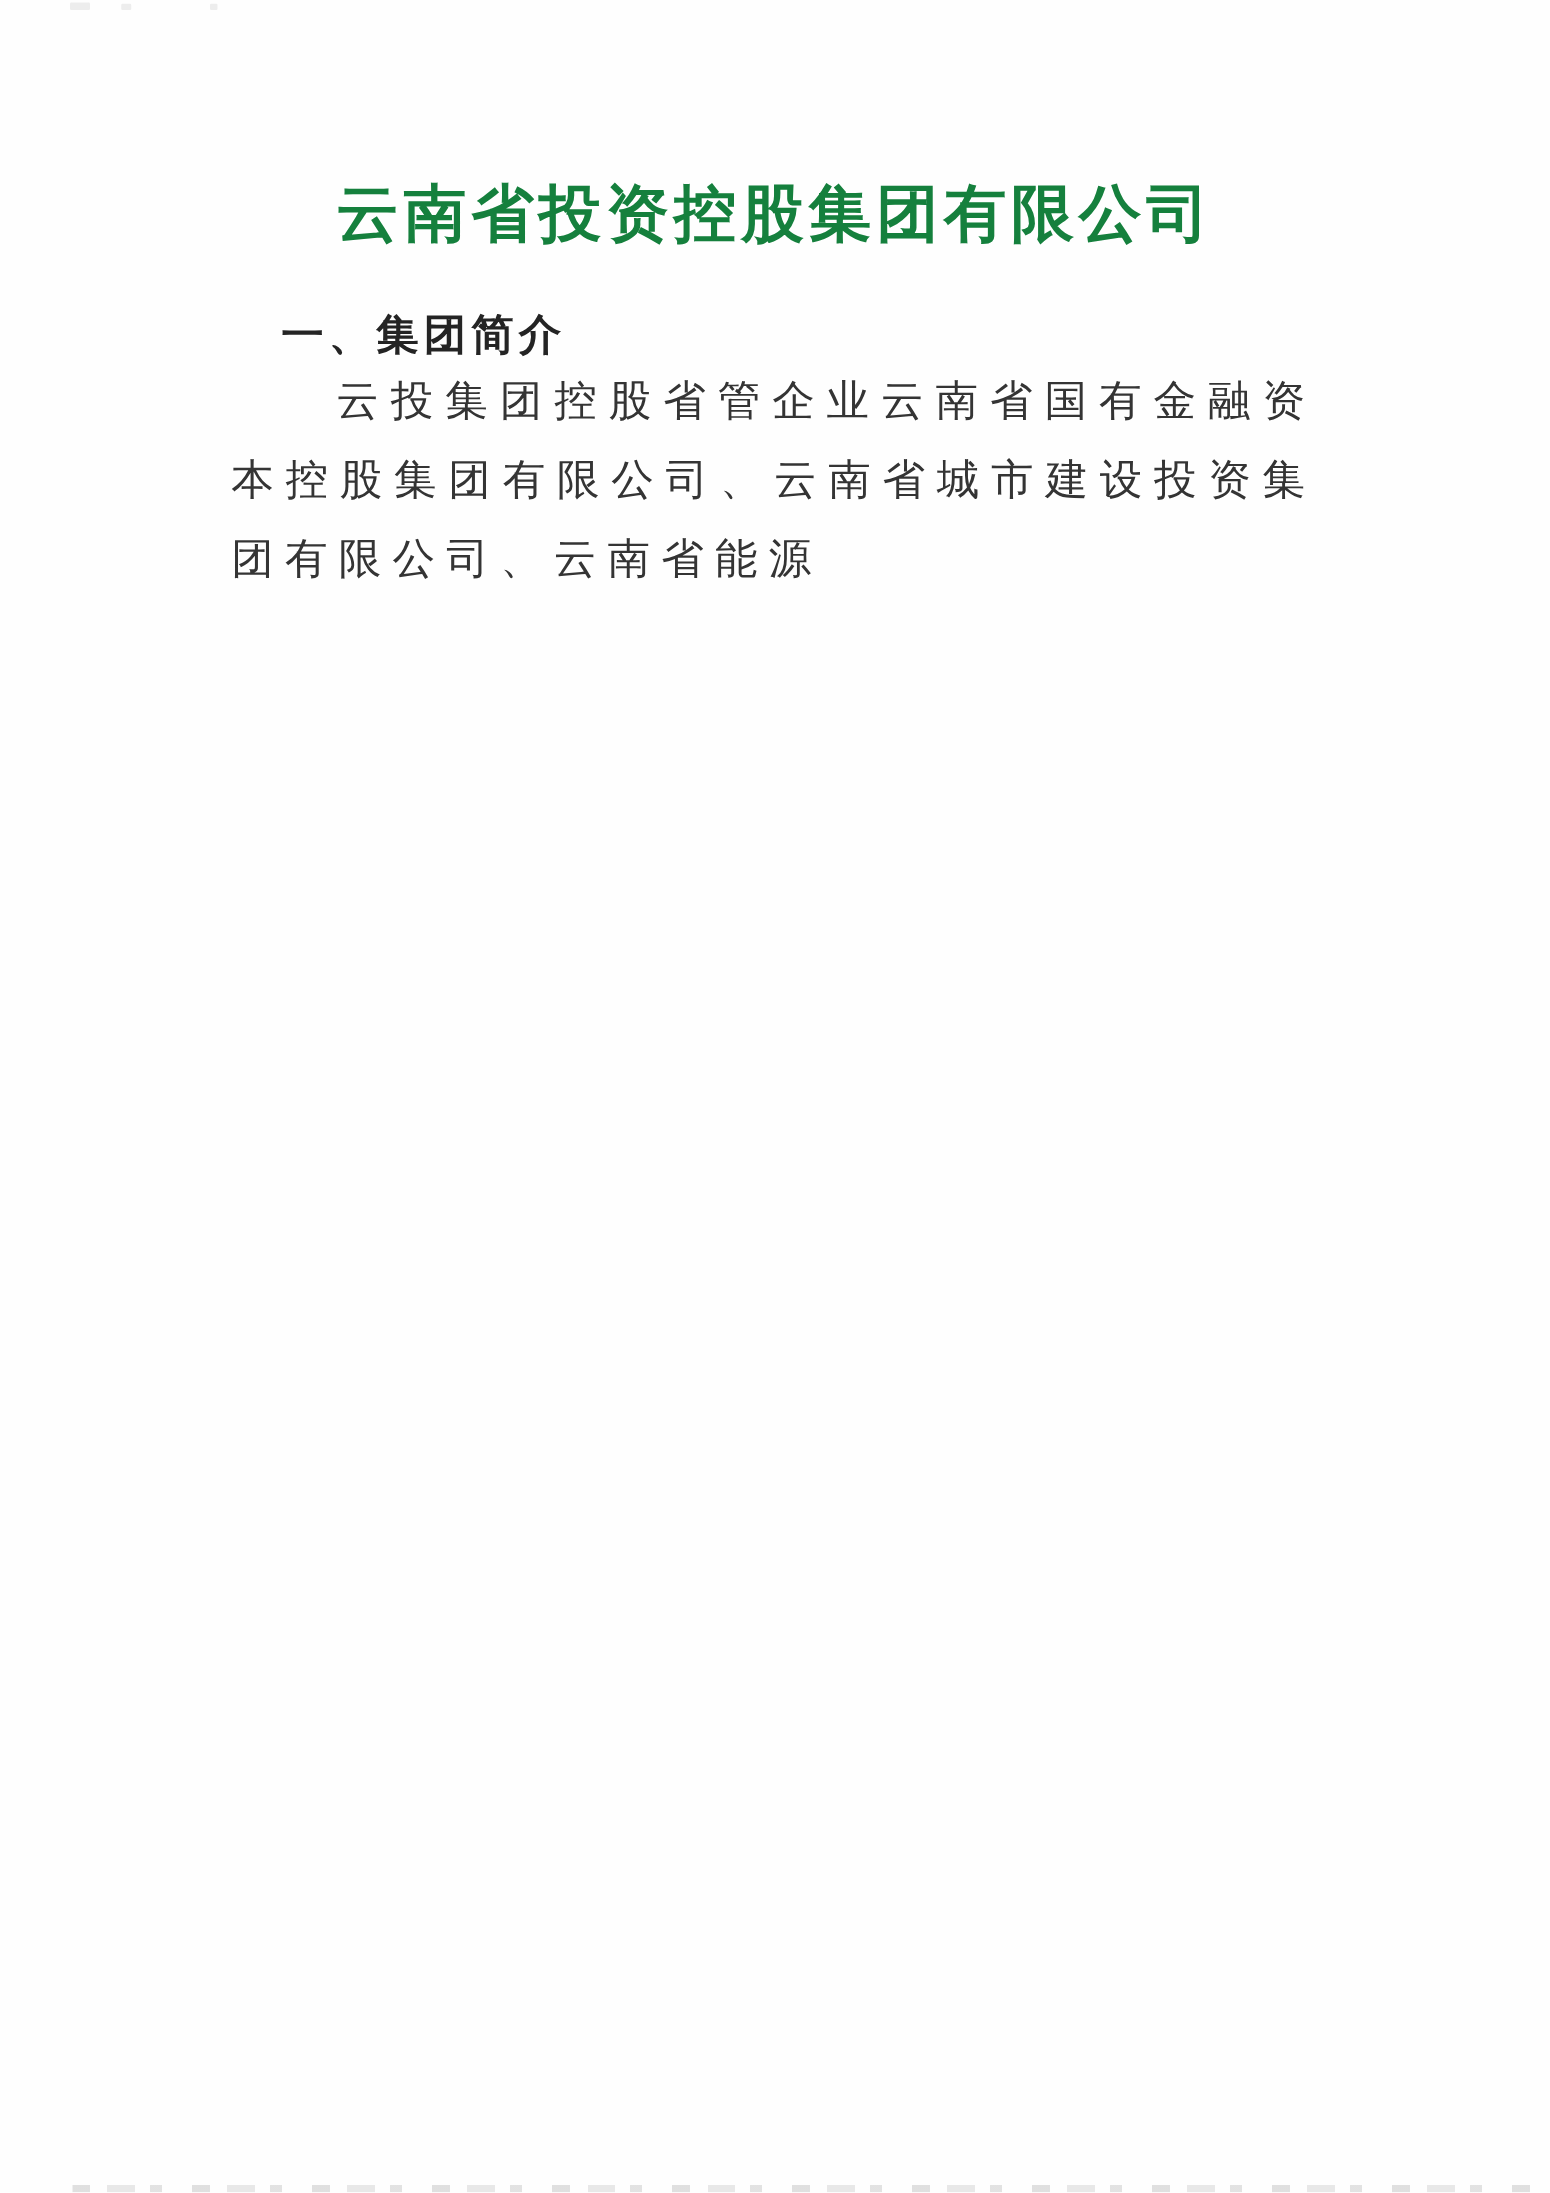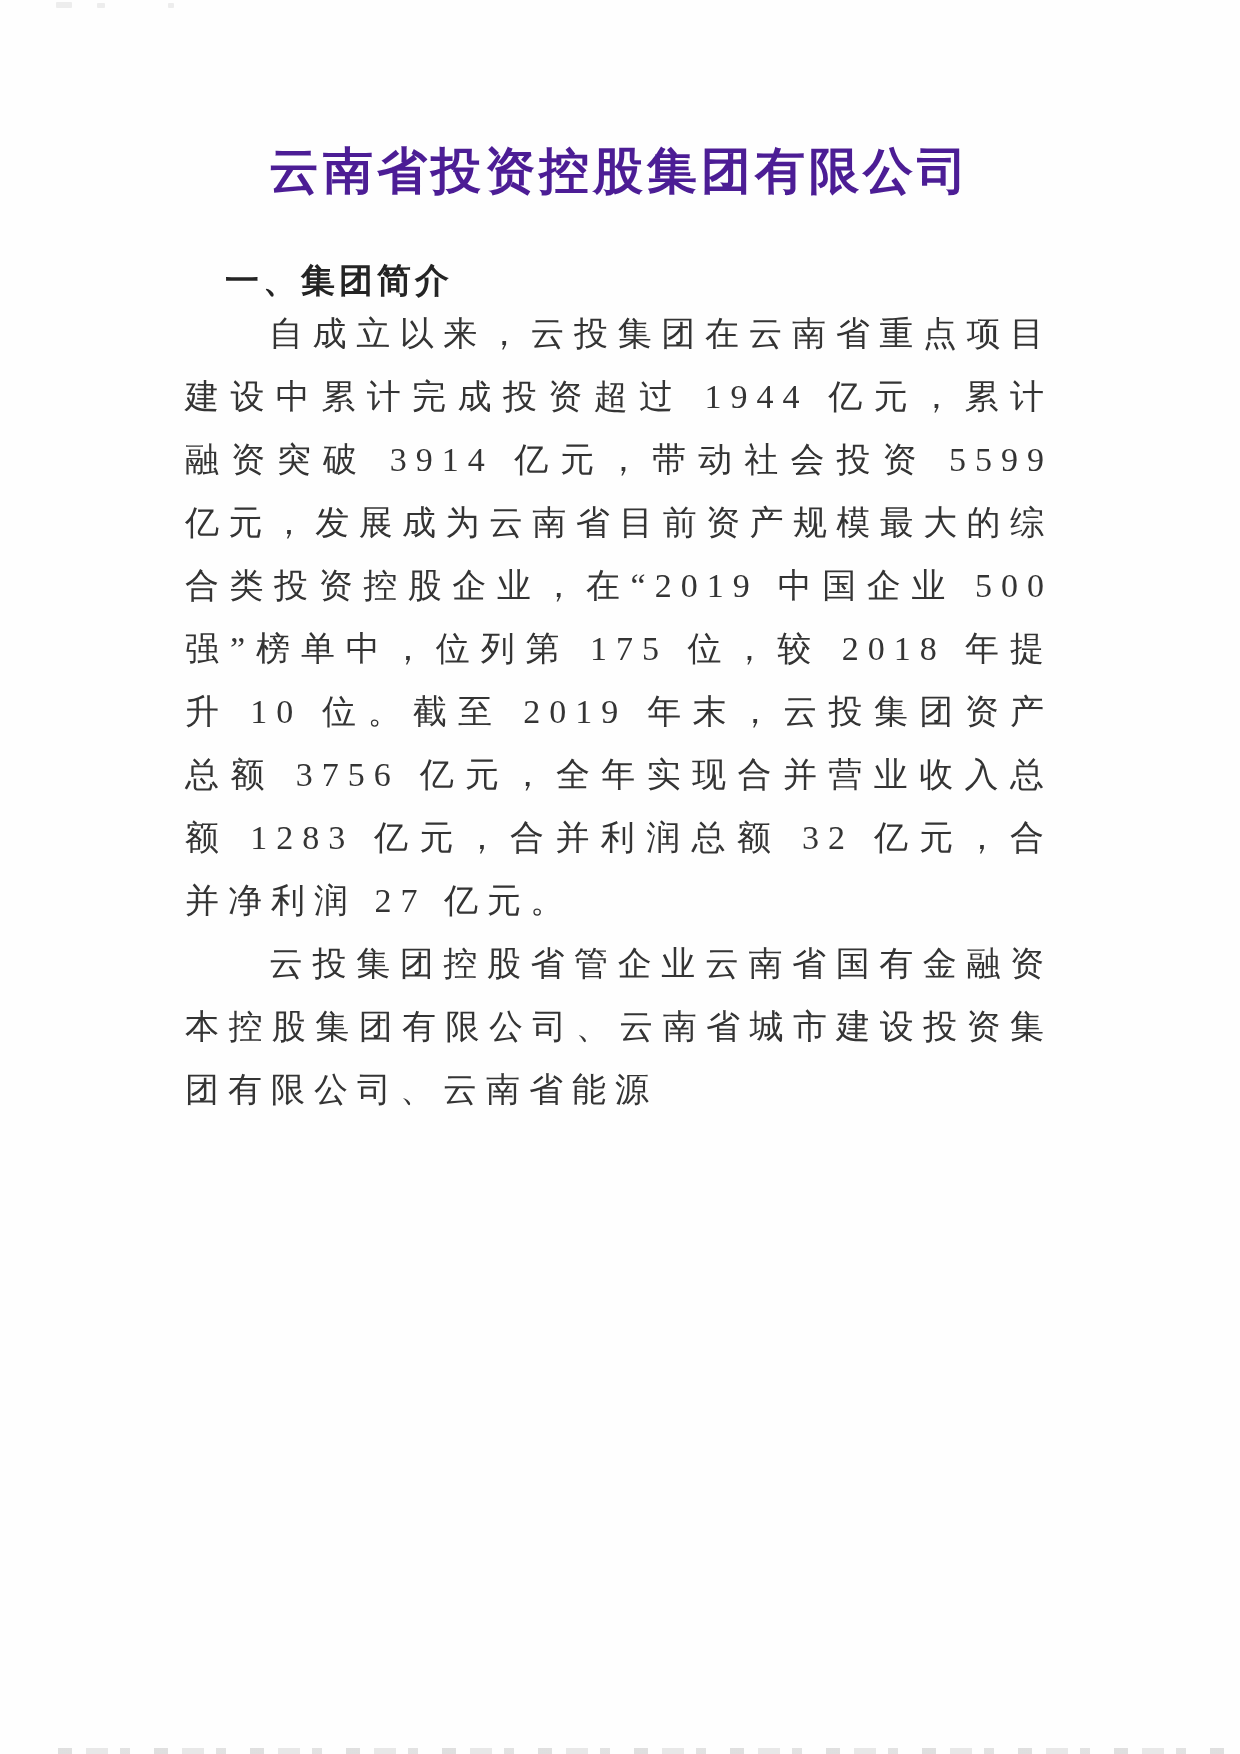--- a/index.html
+++ b/index.html
@@ -27,27 +27,27 @@
   .smudge-3 { left: 168px; top: 3px; width: 6px;  height: 5px; }
 
   .doc-title {
     margin: 128px 0 0 0;
     text-align: center;
     font-family: "Liberation Sans", sans-serif;
     font-weight: 700;
     font-size: 50px;
     line-height: 86px;
     letter-spacing: 4px;
-    color: #4c1d95;
+    color: #15803d;
   }
   .content {
     margin: 0 187px 0 185px; 
   }
   .section-heading {
-    margin: 44px 0 0 0;
+    margin: 32px 0 0 0;
     padding-left: 40px;
     font-family: "Liberation Sans", sans-serif;
     font-weight: 700;
     font-size: 34px;
     line-height: 44px;
     letter-spacing: 4px;
     color: #242424;
   }
   .body-para {
     margin: 0;
@@ -92,21 +92,20 @@
 
   <h1 class="doc-title">
     <span>云南省投资控股集团有限公司</span><br>
   </h1>
 
   <div class="content">
 
     <h2 class="section-heading">一、集团简介</h2>
 
 
-    <p class="body-para">自成立以来，云投集团在云南省重点项目建设中累计完成投资超过 1944 亿元，累计融资突破 3914 亿元，带动社会投资 5599 亿元，发展成为云南省目前资产规模最大的综合类投资控股企业，在“2019 中国企业 500 强”榜单中，位列第 175 位，较 2018 年提升 10 位。截至 2019 年末，云投集团资产总额 3756 亿元，全年实现合并营业收入总额 1283 亿元，合并利润总额 32 亿元，合并净利润 27 亿元。</p>
 
     <p class="body-para">云投集团控股省管企业云南省国有金融资本控股集团有限公司、云南省城市建设投资集团有限公司、云南省能源</p>
 
   </div>
 
   <div class="page-bottom-cutoff"></div>
 
 </div>
 
 </body></html>

